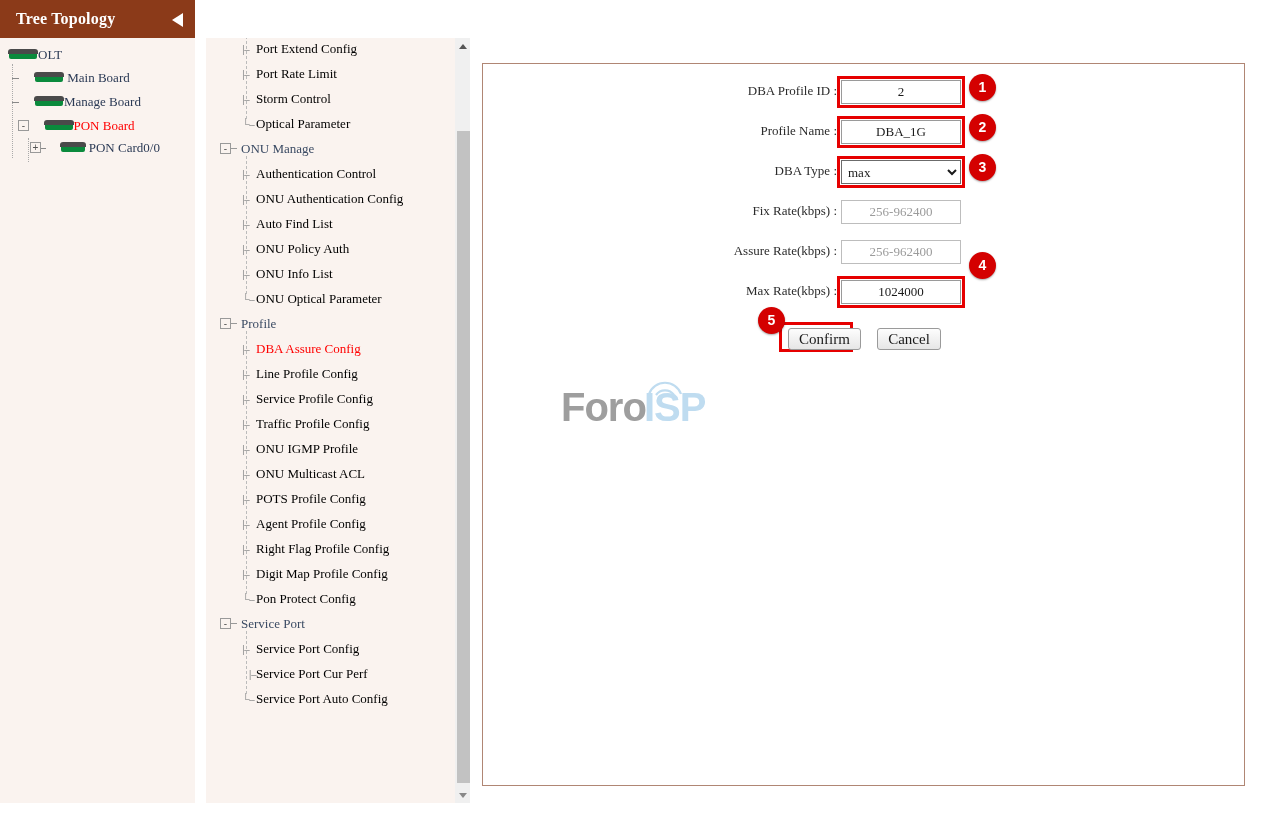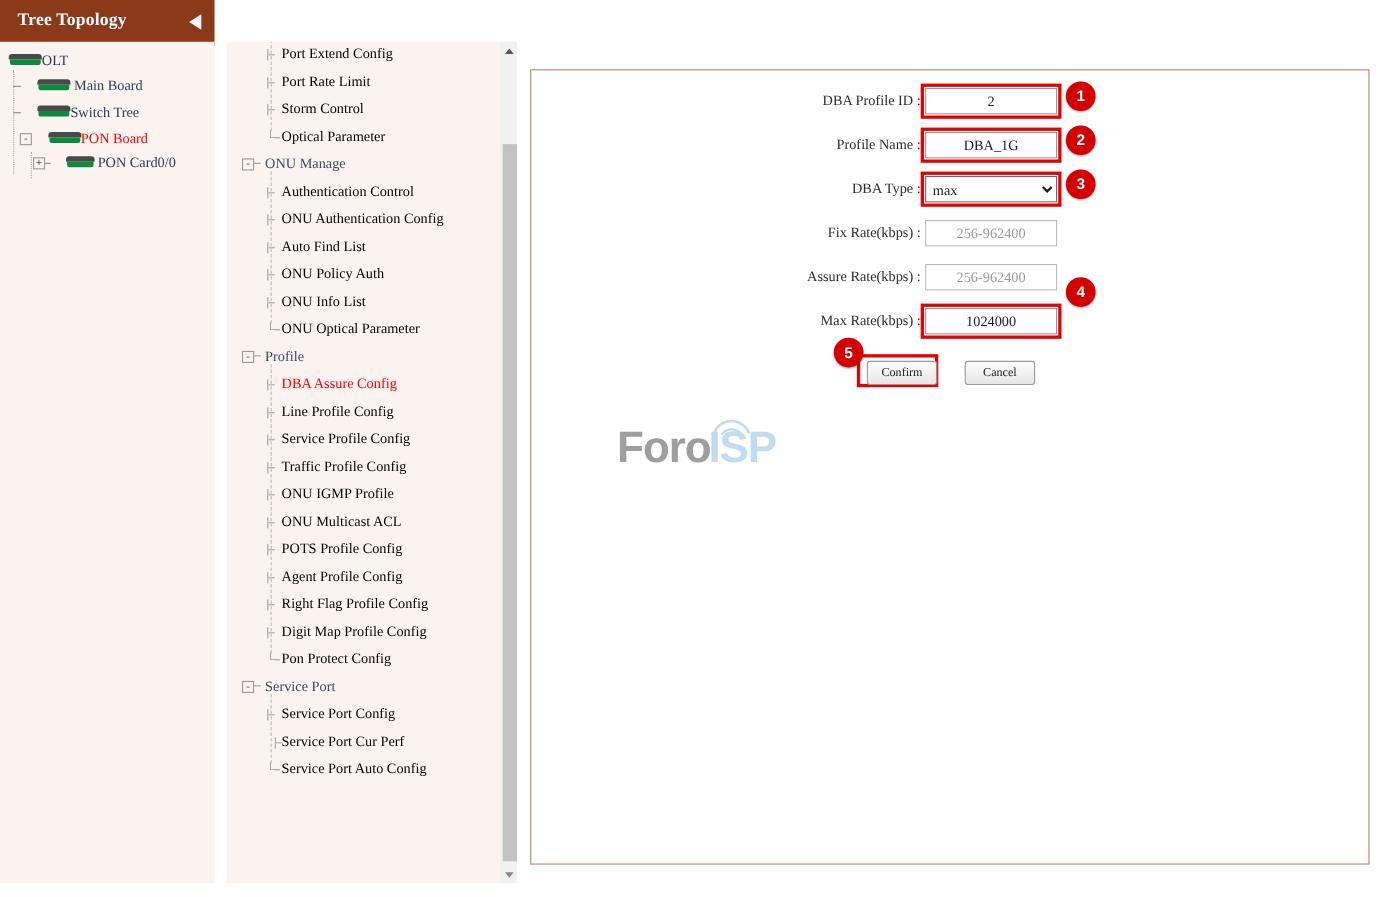--- a/index.html
+++ b/index.html
@@ -188,21 +188,21 @@
     position:absolute;width:27px;height:27px;border-radius:50%;
     background:#d40000;color:#ffffff;
     font-family:"Liberation Sans", sans-serif;font-weight:bold;font-size:14px;
     text-align:center;line-height:27px;
     box-shadow:0 1px 2px rgba(0,0,0,.35);
   }
   .btn{
     position:absolute;height:22px;min-width:64px;box-sizing:border-box;
     border:1px solid #9a9a9a;border-radius:3px;
     background:linear-gradient(#fdfdfd,#e6e6e6);
-    font-family:"Liberation Serif", serif;font-size:11px;color:#1a1a1a;
+    font-family:"Liberation Serif", serif;font-size:15px;color:#1a1a1a;
     cursor:pointer;padding:0 10px;
   }
 </style>
 </head>
 <body>
 
 <div class="app">
 
   <div id="tree-panel">
     <div id="tree-panel-header">
@@ -221,21 +221,21 @@
       <div class="tnode" style="left:8px;top:8px;">
         <span class="dev-ico"></span><span class="tlabel">OLT</span>
       </div>
 
       <div class="tnode" style="left:34px;top:31px;">
         <span class="dev-ico"></span>
         <span class="tlabel">Main Board</span>
       </div>
 
       <div class="tnode" style="left:34px;top:55px;">
-        <span class="dev-ico"></span><span class="tlabel">Switch Tree</span>
+        <span class="dev-ico"></span><span class="tlabel">Manage Board</span>
       </div>
 
       <div class="tnode sel" style="left:18px;top:79px;">
         <span class="expander">-</span>
         <span style="display:inline-block;width:8px;"></span>
         <span class="dev-ico"></span><span class="tlabel">PON Board</span>
       </div>
 
       <div class="tnode" style="left:30px;top:101px;">
         <span class="expander">+</span>

